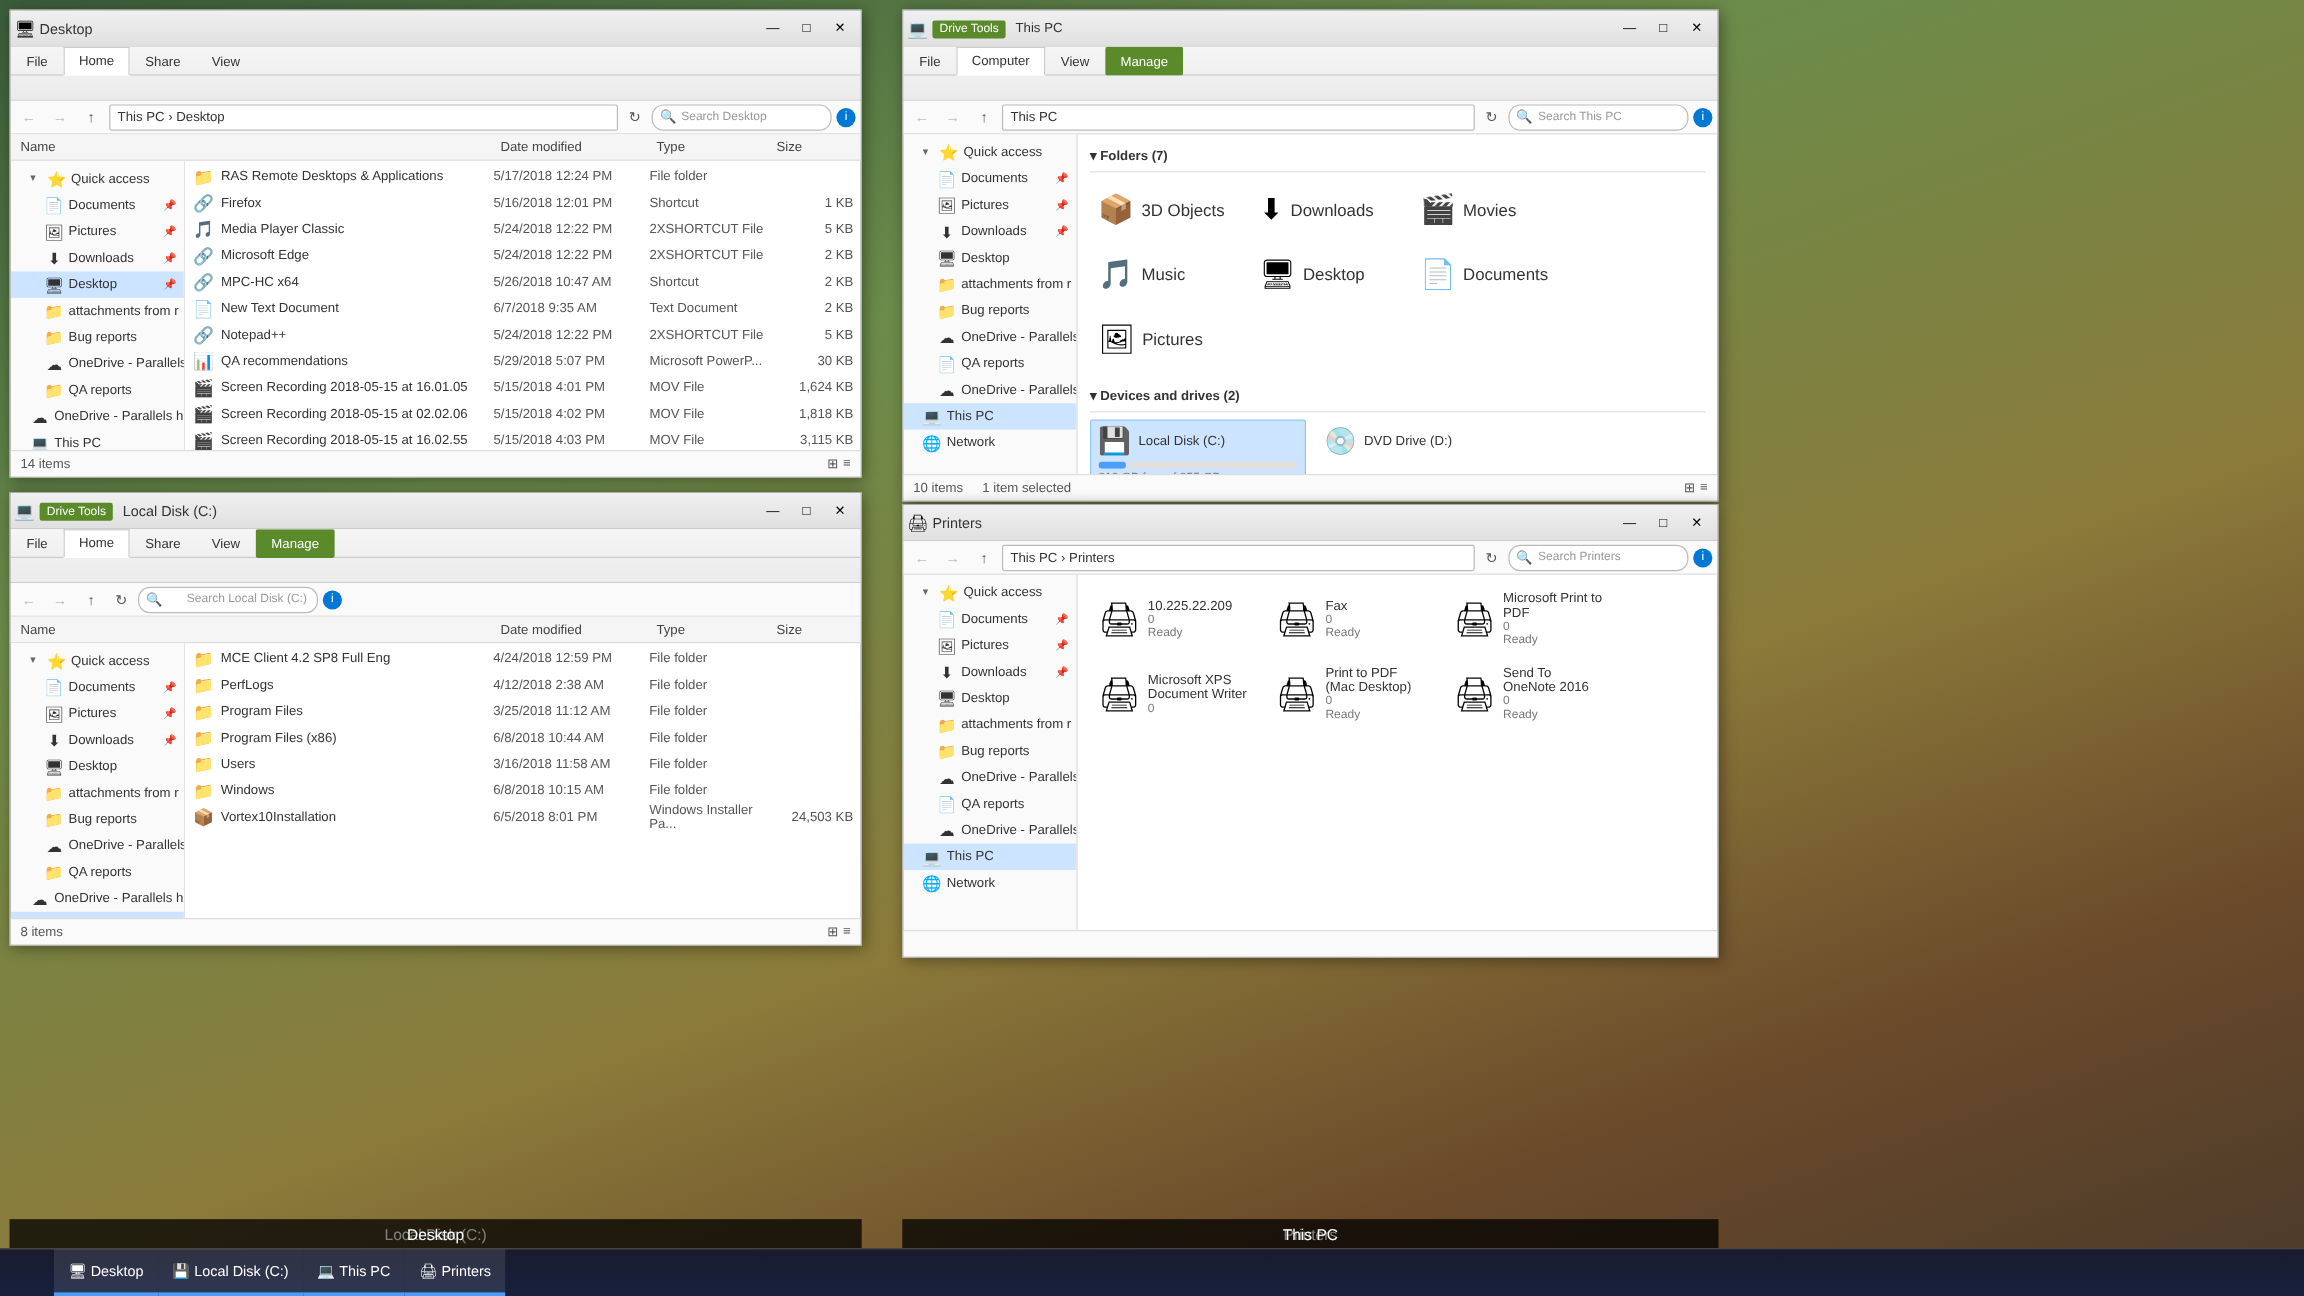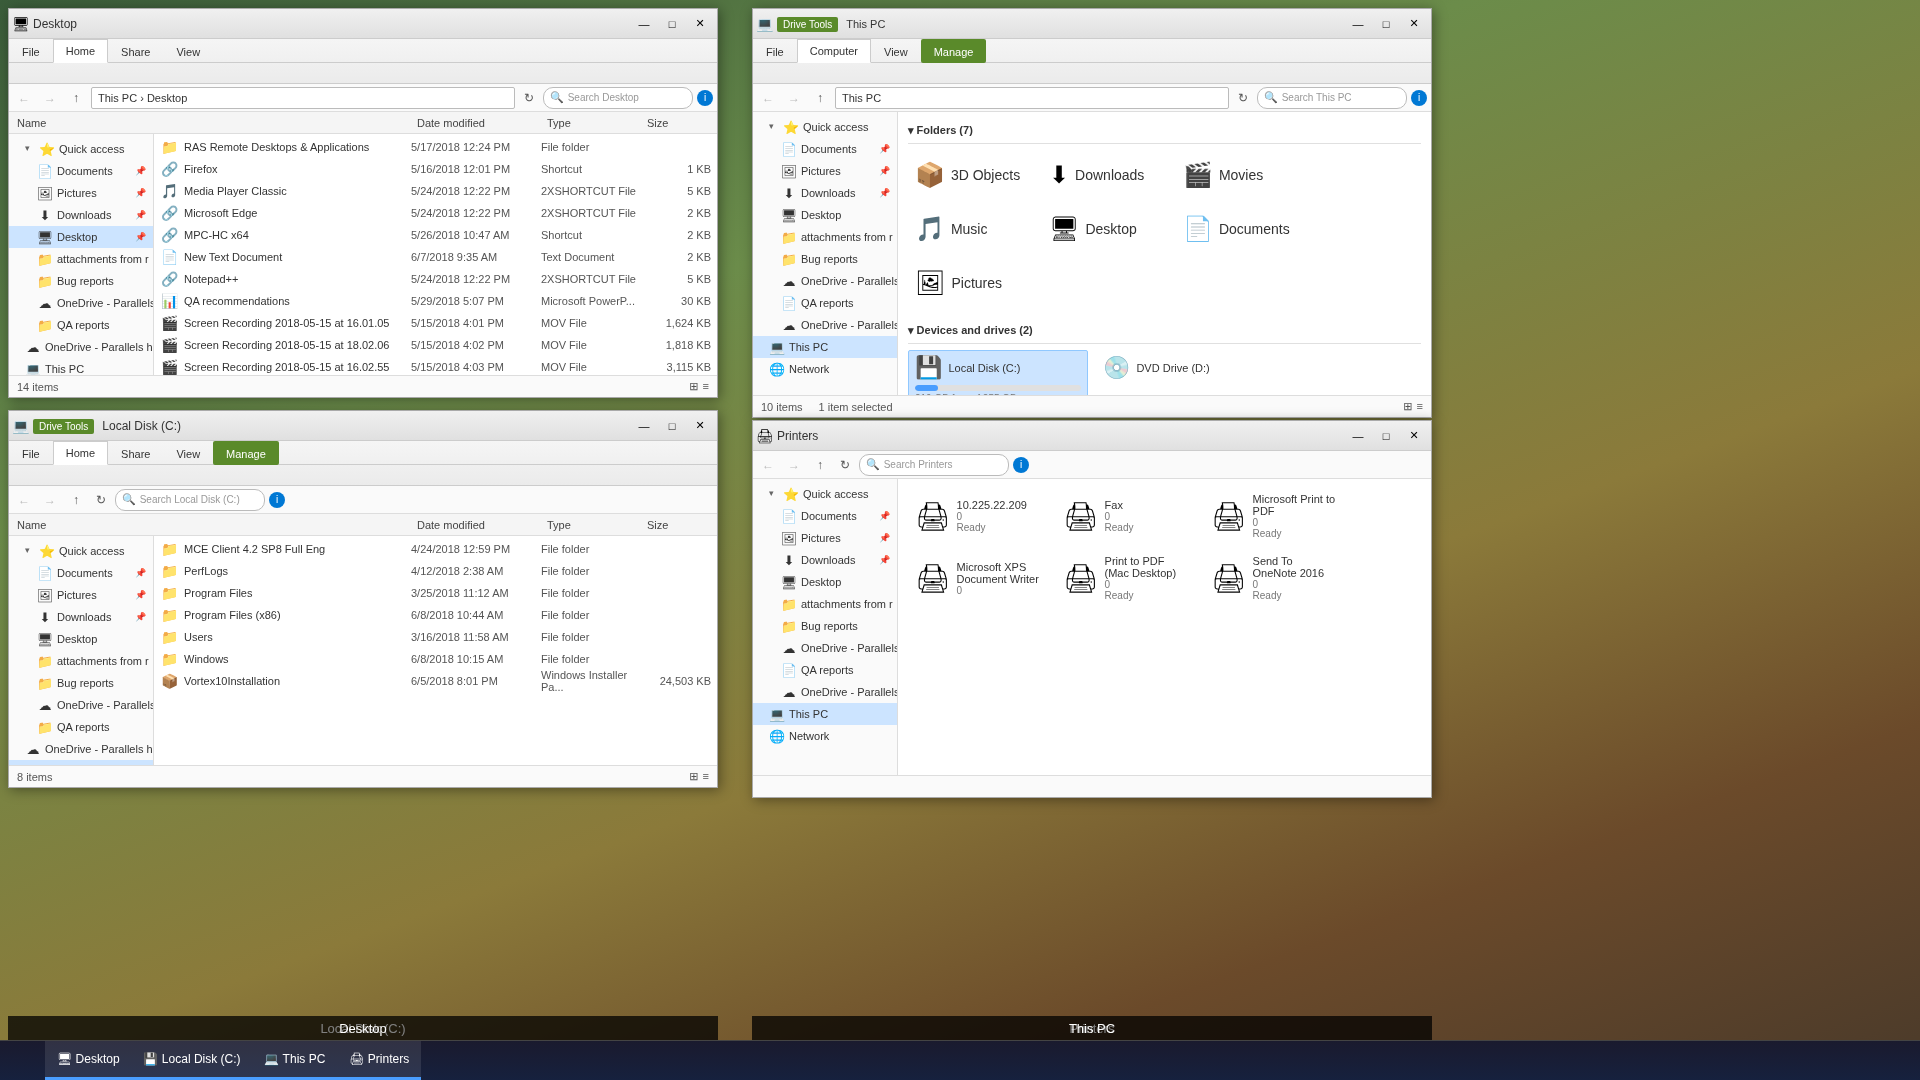--- a/index.html
+++ b/index.html
@@ -575,21 +575,21 @@
       </div>
       <div class="file-row">
         <span class="file-icon">🎬</span>
         <span class="file-name">Screen Recording 2018-05-15 at 16.01.05</span>
         <span class="file-date">5/15/2018 4:01 PM</span>
         <span class="file-type">MOV File</span>
         <span class="file-size">1,624 KB</span>
       </div>
       <div class="file-row">
         <span class="file-icon">🎬</span>
-        <span class="file-name">Screen Recording 2018-05-15 at 18.02.06</span>
+        <span class="file-name">Screen Recording 2018-05-15 at 02.02.06</span>
         <span class="file-date">5/15/2018 4:02 PM</span>
         <span class="file-type">MOV File</span>
         <span class="file-size">1,818 KB</span>
       </div>
       <div class="file-row">
         <span class="file-icon">🎬</span>
         <span class="file-name">Screen Recording 2018-05-15 at 16.02.55</span>
         <span class="file-date">5/15/2018 4:03 PM</span>
         <span class="file-type">MOV File</span>
         <span class="file-size">3,115 KB</span>
@@ -637,21 +637,21 @@
     <div class="ribbon-content" style="height:20px;"></div>
   </div>
 
   <div class="address-bar-row">
     <div class="nav-btn disabled">←</div>
     <div class="nav-btn disabled">→</div>
     <div class="nav-btn">↑</div>
     <div class="refresh-btn">↻</div>
     <div class="search-box">
       <span>🔍</span>
-      <span style="margin-left:4px; font-size:10px;">Search Local Disk (C:)</span>
+      <span style="margin-left:20px; font-size:10px;">Search Local Disk (C:)</span>
     </div>
     <div style="width:16px; height:16px; background:#0078d4; border-radius:50%; display:flex;align-items:center;justify-content:center;color:#fff;font-size:10px;">i</div>
   </div>
 
   <div class="col-header-row">
     <div class="col-header" style="flex:1;">Name</div>
     <div class="col-header" style="width:130px;">Date modified</div>
     <div class="col-header" style="width:100px;">Type</div>
     <div class="col-header" style="width:70px;">Size</div>
   </div>
@@ -982,20 +982,23 @@
       <div class="win-btn">—</div>
       <div class="win-btn">□</div>
       <div class="win-btn close">✕</div>
     </div>
   </div>
 
   <div class="address-bar-row">
     <div class="nav-btn disabled">←</div>
     <div class="nav-btn disabled">→</div>
     <div class="nav-btn">↑</div>
+    <div class="address-box">
+      <span>This PC › Printers</span>
+    </div>
     <div class="refresh-btn">↻</div>
     <div class="search-box">
       <span>🔍</span>
       <span style="margin-left:4px; font-size:10px;">Search Printers</span>
     </div>
     <div style="width:16px; height:16px; background:#0078d4; border-radius:50%; display:flex;align-items:center;justify-content:center;color:#fff;font-size:10px;">i</div>
   </div>
 
 
   <div class="window-body">

